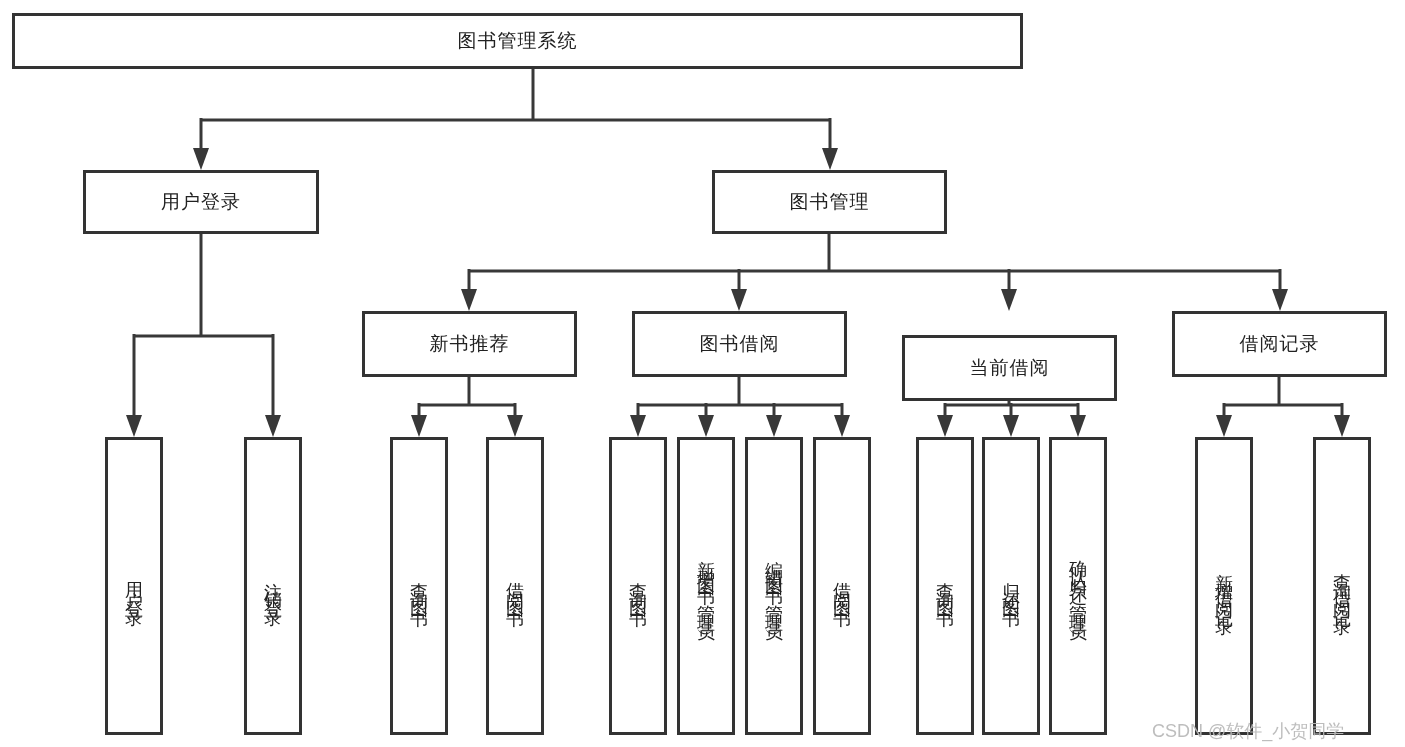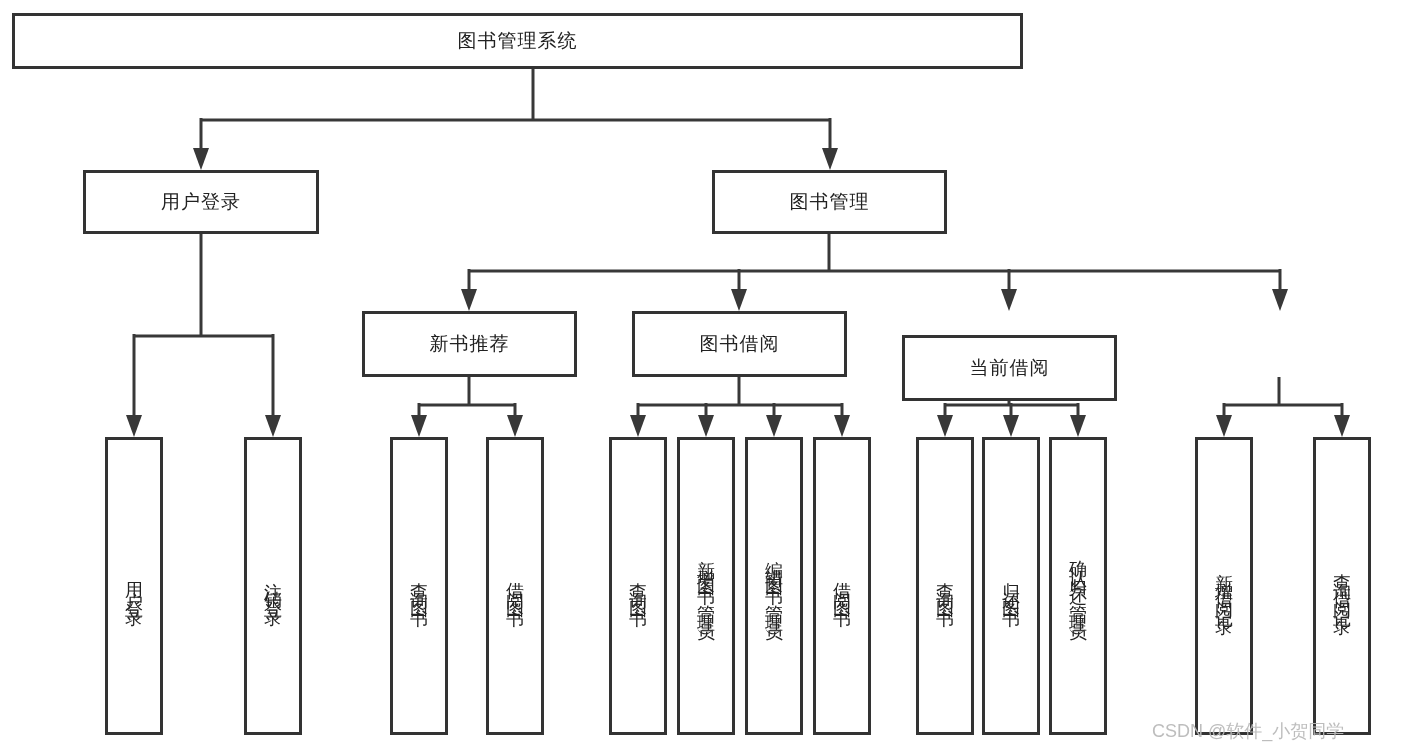--- a/index.html
+++ b/index.html
@@ -157,20 +157,23 @@
 
   <div class="box" style="left:362px; top:311px; width:215px; height:66px;">
     <span class="hlabel">新书推荐</span>
   </div>
   <div class="box" style="left:632px; top:311px; width:215px; height:66px;">
     <span class="hlabel">图书借阅</span>
   </div>
   <div class="box" style="left:902px; top:311px; width:215px; height:66px;margin-top:24px;">
     <span class="hlabel">当前借阅</span>
   </div>
+  <div class="box" style="left:1172px; top:311px; width:215px; height:66px;">
+    <span class="hlabel">借阅记录</span>
+  </div>
 
   <div class="leaf" style="left:105px;">
     <span class="vlabel">用户登录</span>
   </div>
   <div class="leaf" style="left:244px;">
     <span class="vlabel">注销登录</span>
   </div>
   <div class="leaf" style="left:390px;">
     <span class="vlabel">查询图书</span>
   </div>

